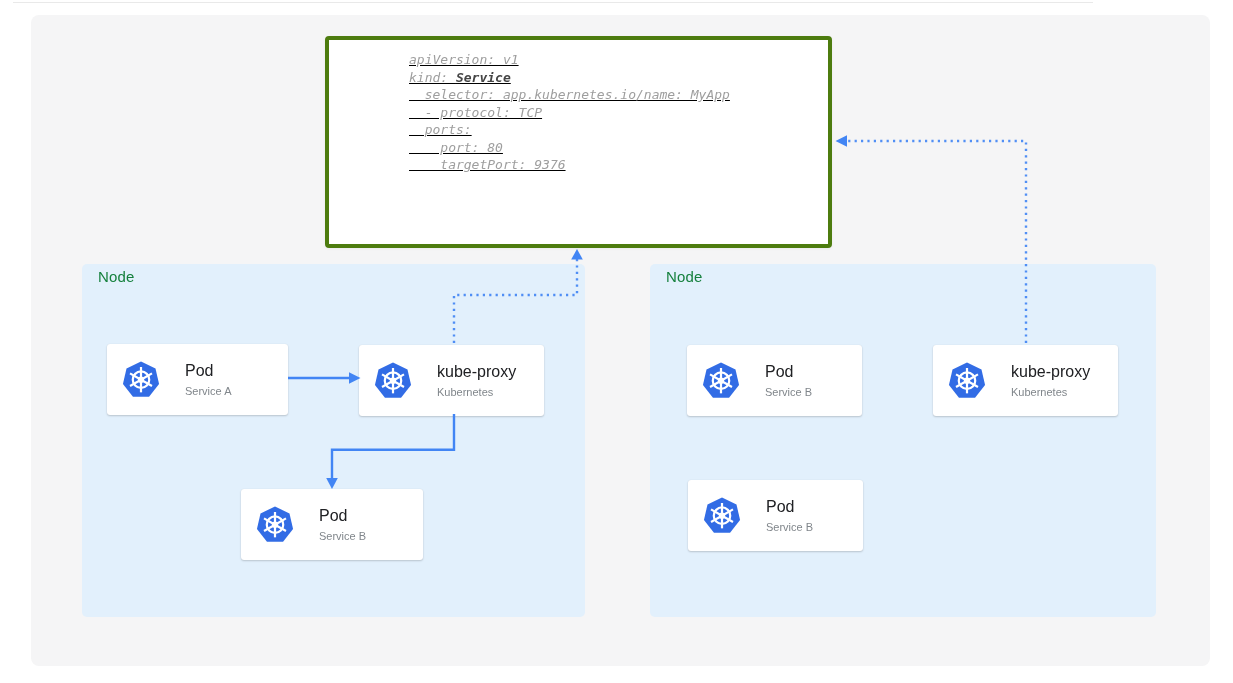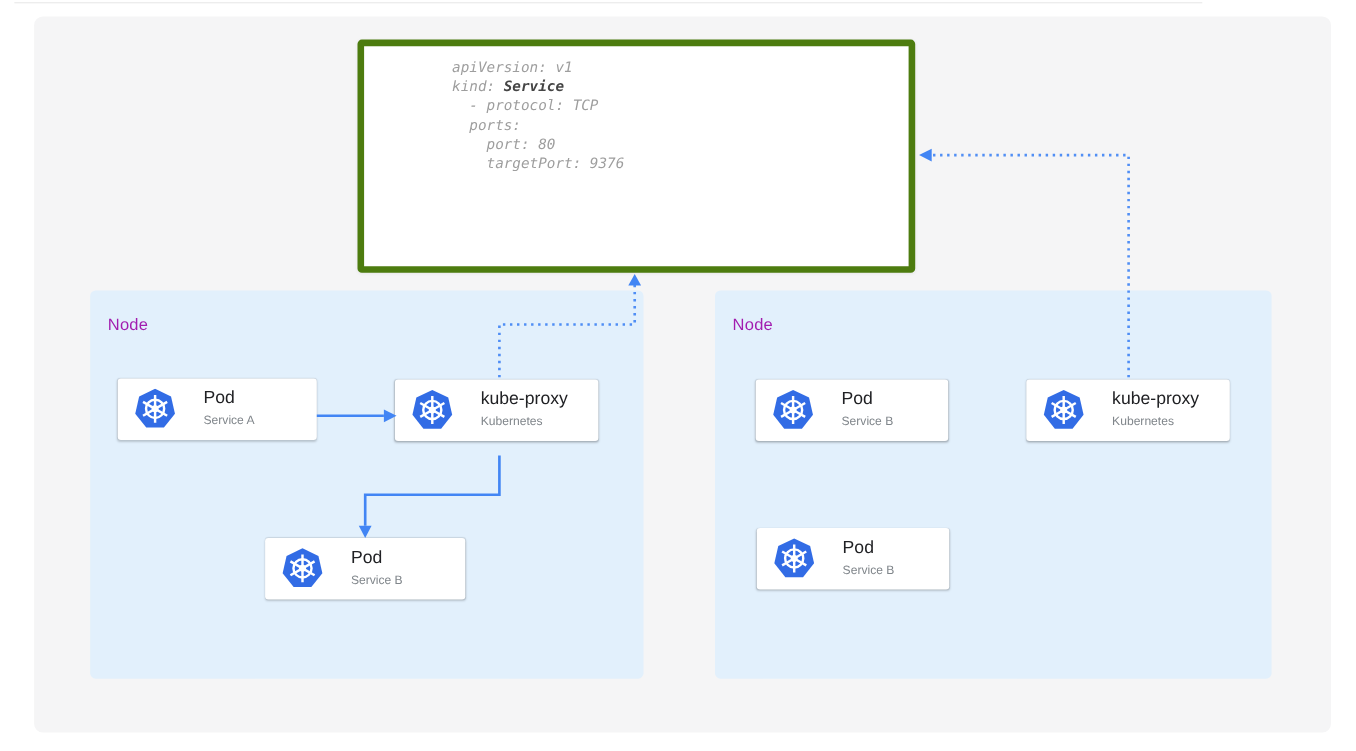--- a/index.html
+++ b/index.html
@@ -7,36 +7,36 @@
   body { font-family:"Liberation Sans", sans-serif; position:relative; }
 
   .top-divider { position:absolute; left:13px; top:2px; width:1080px; height:1px;
                  background:#e9e9e9; }
 
   .canvas-panel { position:absolute; left:31px; top:15px; width:1179px; height:651px;
                   background:#f5f5f6; border-radius:8px; }
 
   
   .yaml-card { position:absolute; left:325px; top:36px; width:507px; height:212px;
-               background:#ffffff; border:6px solid #4d7c0f; border-radius:4px;
-               box-shadow:0 1px 3px rgba(0,0,0,0.05); }
+               background:#ffffff; border:4px solid #4d7c0f; border-radius:4px;
+               box-shadow:0 1px 3px rgba(0,0,0,0.05);text-decoration:underline; }
   .code { padding:11px 10px 0 80px; }
   .code-line { font-family:"DejaVu Sans Mono", monospace; font-style:italic;
                font-size:13px; line-height:17.5px; color:#9e9e9e; white-space:pre; }
   .code-line .b { color:#454545; font-weight:bold;margin-top:46px; }
 
   
   .node { position:absolute; background:#e2f0fc; border-radius:5px; }
   .node-left  { left:82px;  top:264px; width:503px; height:353px; }
   .node-right { left:650px; top:264px; width:506px; height:353px; }
-  .node-label { position:absolute; left:16px; top:23px; font-size:15px;
-                color:#a21caf; letter-spacing:0.2px; }
+  .node-label { position:absolute; left:16px; top:4px; font-size:15px;
+                color:#15803d; letter-spacing:0.2px; }
 
   
-  .card { position:absolute; height:56px; background:#ffffff; border-radius:3px;
+  .card { position:absolute; height:71px; background:#ffffff; border-radius:3px;
           box-shadow:0 1px 2px rgba(0,0,0,0.18), 0 0 1px rgba(0,0,0,0.10);
           display:flex; align-items:center;padding-left:35px; }
   .k8s { position:absolute; left:15px; top:50%; transform:translateY(-50%);
          width:38px; height:38px; display:block; }
   .card-text { position:absolute; left:78px; top:50%; transform:translateY(-50%); }
   .card-title { font-size:16px; font-weight:500; color:#202124; line-height:21px; }
   .card-sub   { font-size:11px; font-weight:400; color:#80868b; line-height:20px; }
 
   .card-pod-a    { left:107px; top:344px; width:181px; }
   .card-kp-left  { left:359px; top:345px; width:185px; }
@@ -73,20 +73,21 @@
   </defs>
 </svg>
 
 <div class="top-divider"></div>
 <div class="canvas-panel"></div>
 
 <div class="yaml-card">
   <div class="code">
     <div class="code-line"><span>apiVersion: v1</span></div>
     <div class="code-line"><span>kind: </span><span class="b">Service</span></div>
+    <div class="code-line"><span>  selector: app.kubernetes.io/name: MyApp</span></div>
     <div class="code-line"><span>  - protocol: TCP</span></div>
     <div class="code-line"><span>  ports:</span></div>
     <div class="code-line"><span>    port: 80</span></div>
     <div class="code-line"><span>    targetPort: 9376</span></div>
   </div>
 </div>
 
 <div class="node node-left">
   <div class="node-label">Node</div>
 </div>

